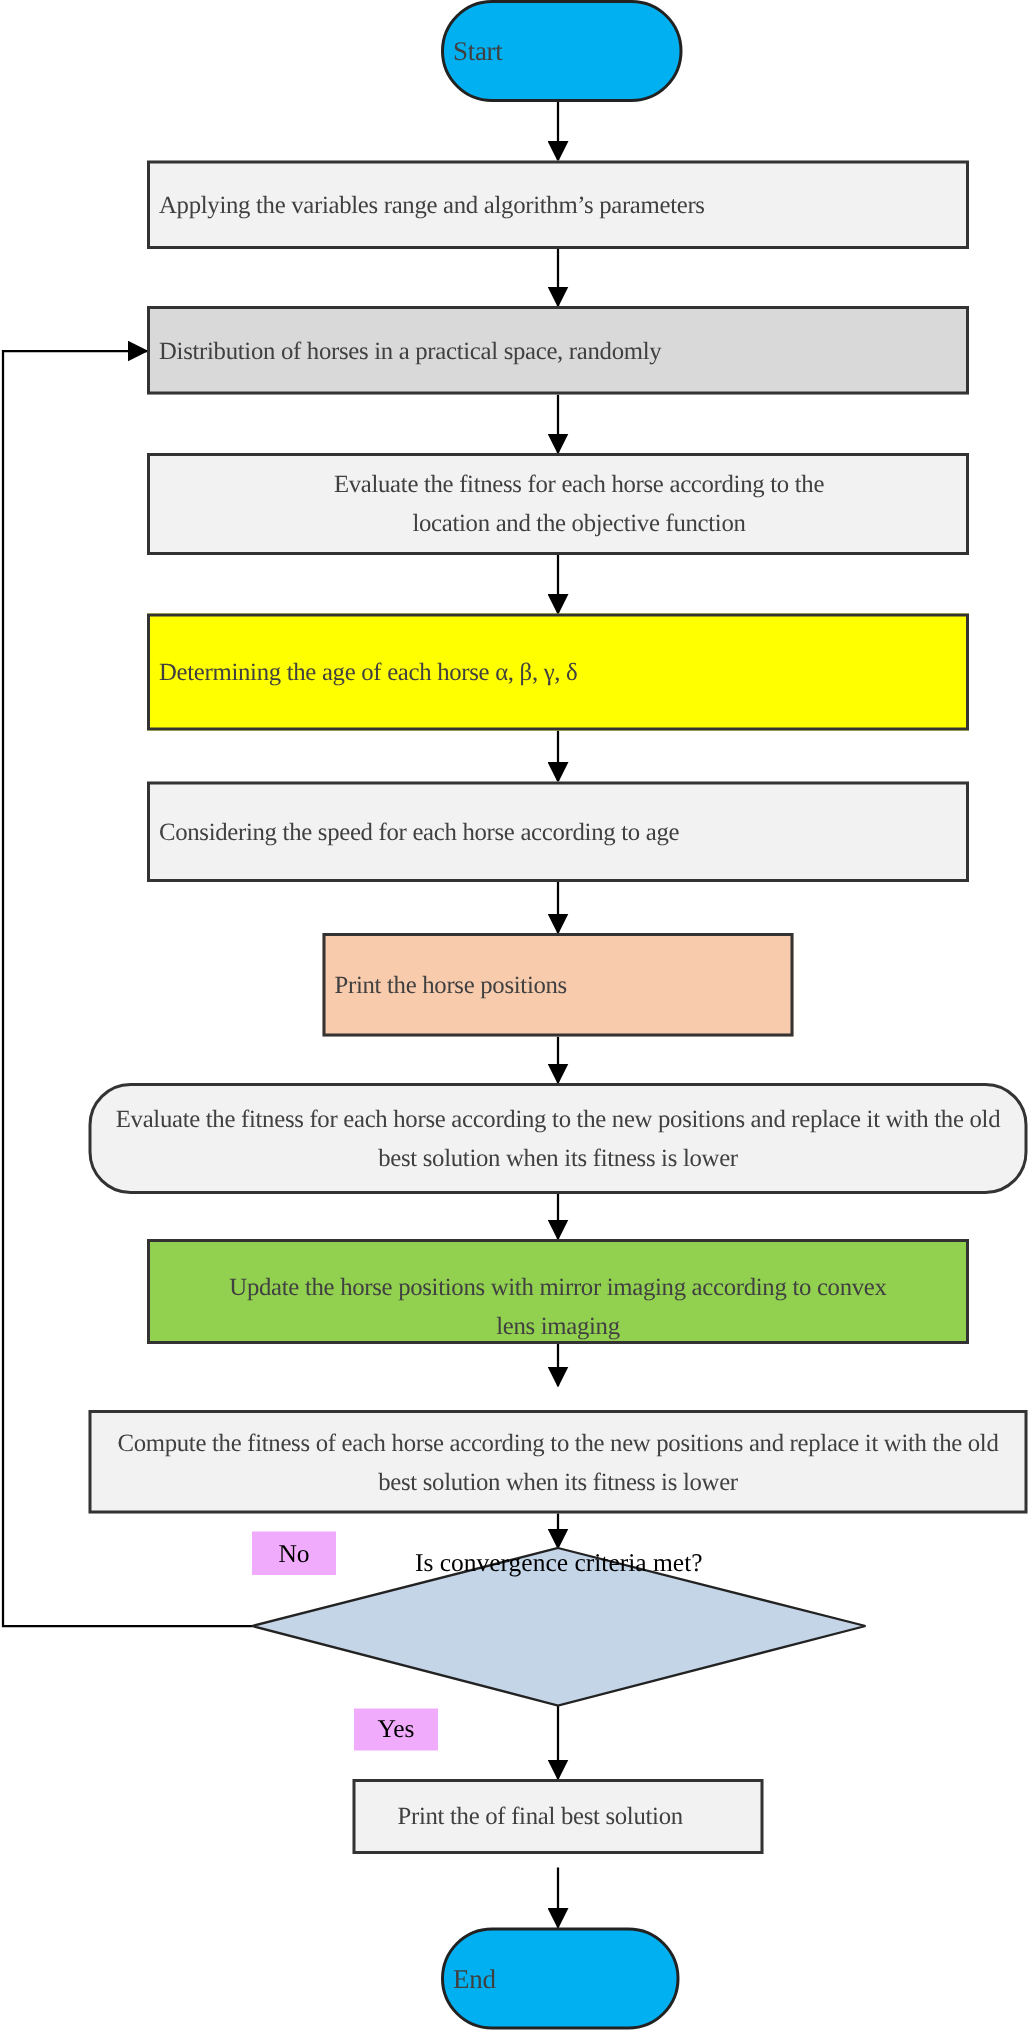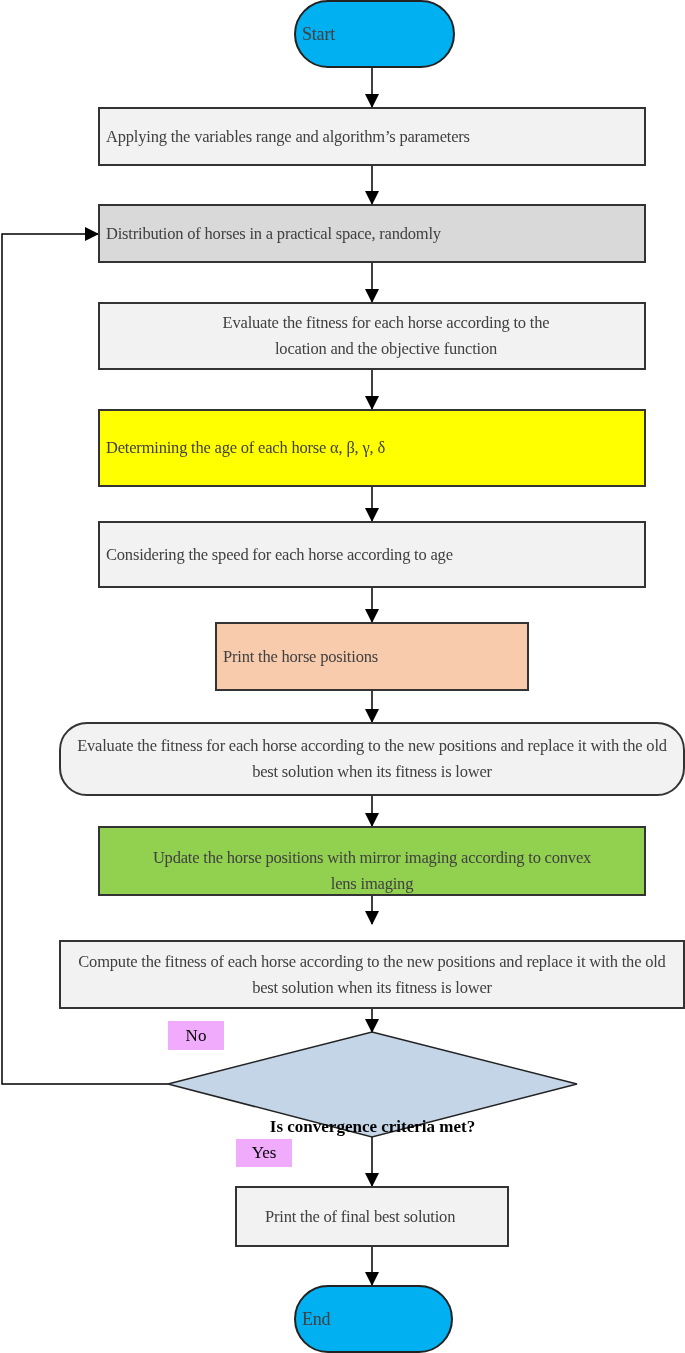--- a/index.html
+++ b/index.html
@@ -3,21 +3,21 @@
 <meta charset="utf-8">
 <style>
   html, body { margin:0; padding:0; background:#ffffff; }
   body { width:685px; height:1353px; position:relative; overflow:hidden; font-family:"Liberation Serif", "DejaVu Serif", serif; }
   #diagram { position:absolute; left:0; top:0; }
   .node { position:absolute; box-sizing:border-box; display:flex; align-items:center; justify-content:flex-start; text-align:center; font-weight:normal; color:#404040; font-size:16.5px; line-height:26px; border:2px solid #333; }
   .node span { display:block; padding:0 6px; letter-spacing:-0.2px; }
   .term { border-radius:34px; background:#00B0F0; border-color:#222; font-size:18px; }
   .light { background:#F2F2F2; }
   .label { position:absolute; box-sizing:border-box; background:#f0abfc; display:flex; align-items:center; justify-content:center; font-weight:normal; font-size:17px; color:#000; }
-  .diamond-text { position:absolute; display:flex; align-items:flex-end; justify-content:center; font-weight:bold; font-size:17px; color:#000; text-align:center; }
+  .diamond-text { position:absolute; display:flex; align-items:flex-start; justify-content:center; font-weight:normal; font-size:17px; color:#000; text-align:center; }
 </style>
 </head>
 <body>
 
 <svg id="diagram" width="685" height="1353" viewBox="0 0 685 1353" xmlns="http://www.w3.org/2000/svg">
   <defs>
     <marker id="arrow" markerWidth="10" markerHeight="10" refX="9" refY="5" orient="auto" markerUnits="userSpaceOnUse">
       <path d="M0,0 L10,5 L0,10 z" fill="#000"></path>
     </marker>
     <marker id="arrowDown" markerWidth="14" markerHeight="14" refX="7" refY="13" orient="0" markerUnits="userSpaceOnUse">
@@ -90,19 +90,19 @@
 </div>
 
 <div class="diamond-text" style="left:168px; top:1032px; width:409px; height:105px;">
   <span>Is convergence criteria met?</span>
 </div>
 
 <div class="label" style="left:236px; top:1139px; width:56px; height:28px;">
   <span>Yes</span>
 </div>
 
-<div class="node light" style="left:235px; top:1186px; width:274px; height:61px;">
+<div class="node light" style="left:235px; top:1186px; width:274px; height:50px;">
   <span style="padding:0 28px;">Print the of final best solution</span>
 </div>
 
 <div class="node term" style="left:294px; top:1285px; width:159px; height:68px;">
   <span>End</span>
 </div>
 
 </body></html>

